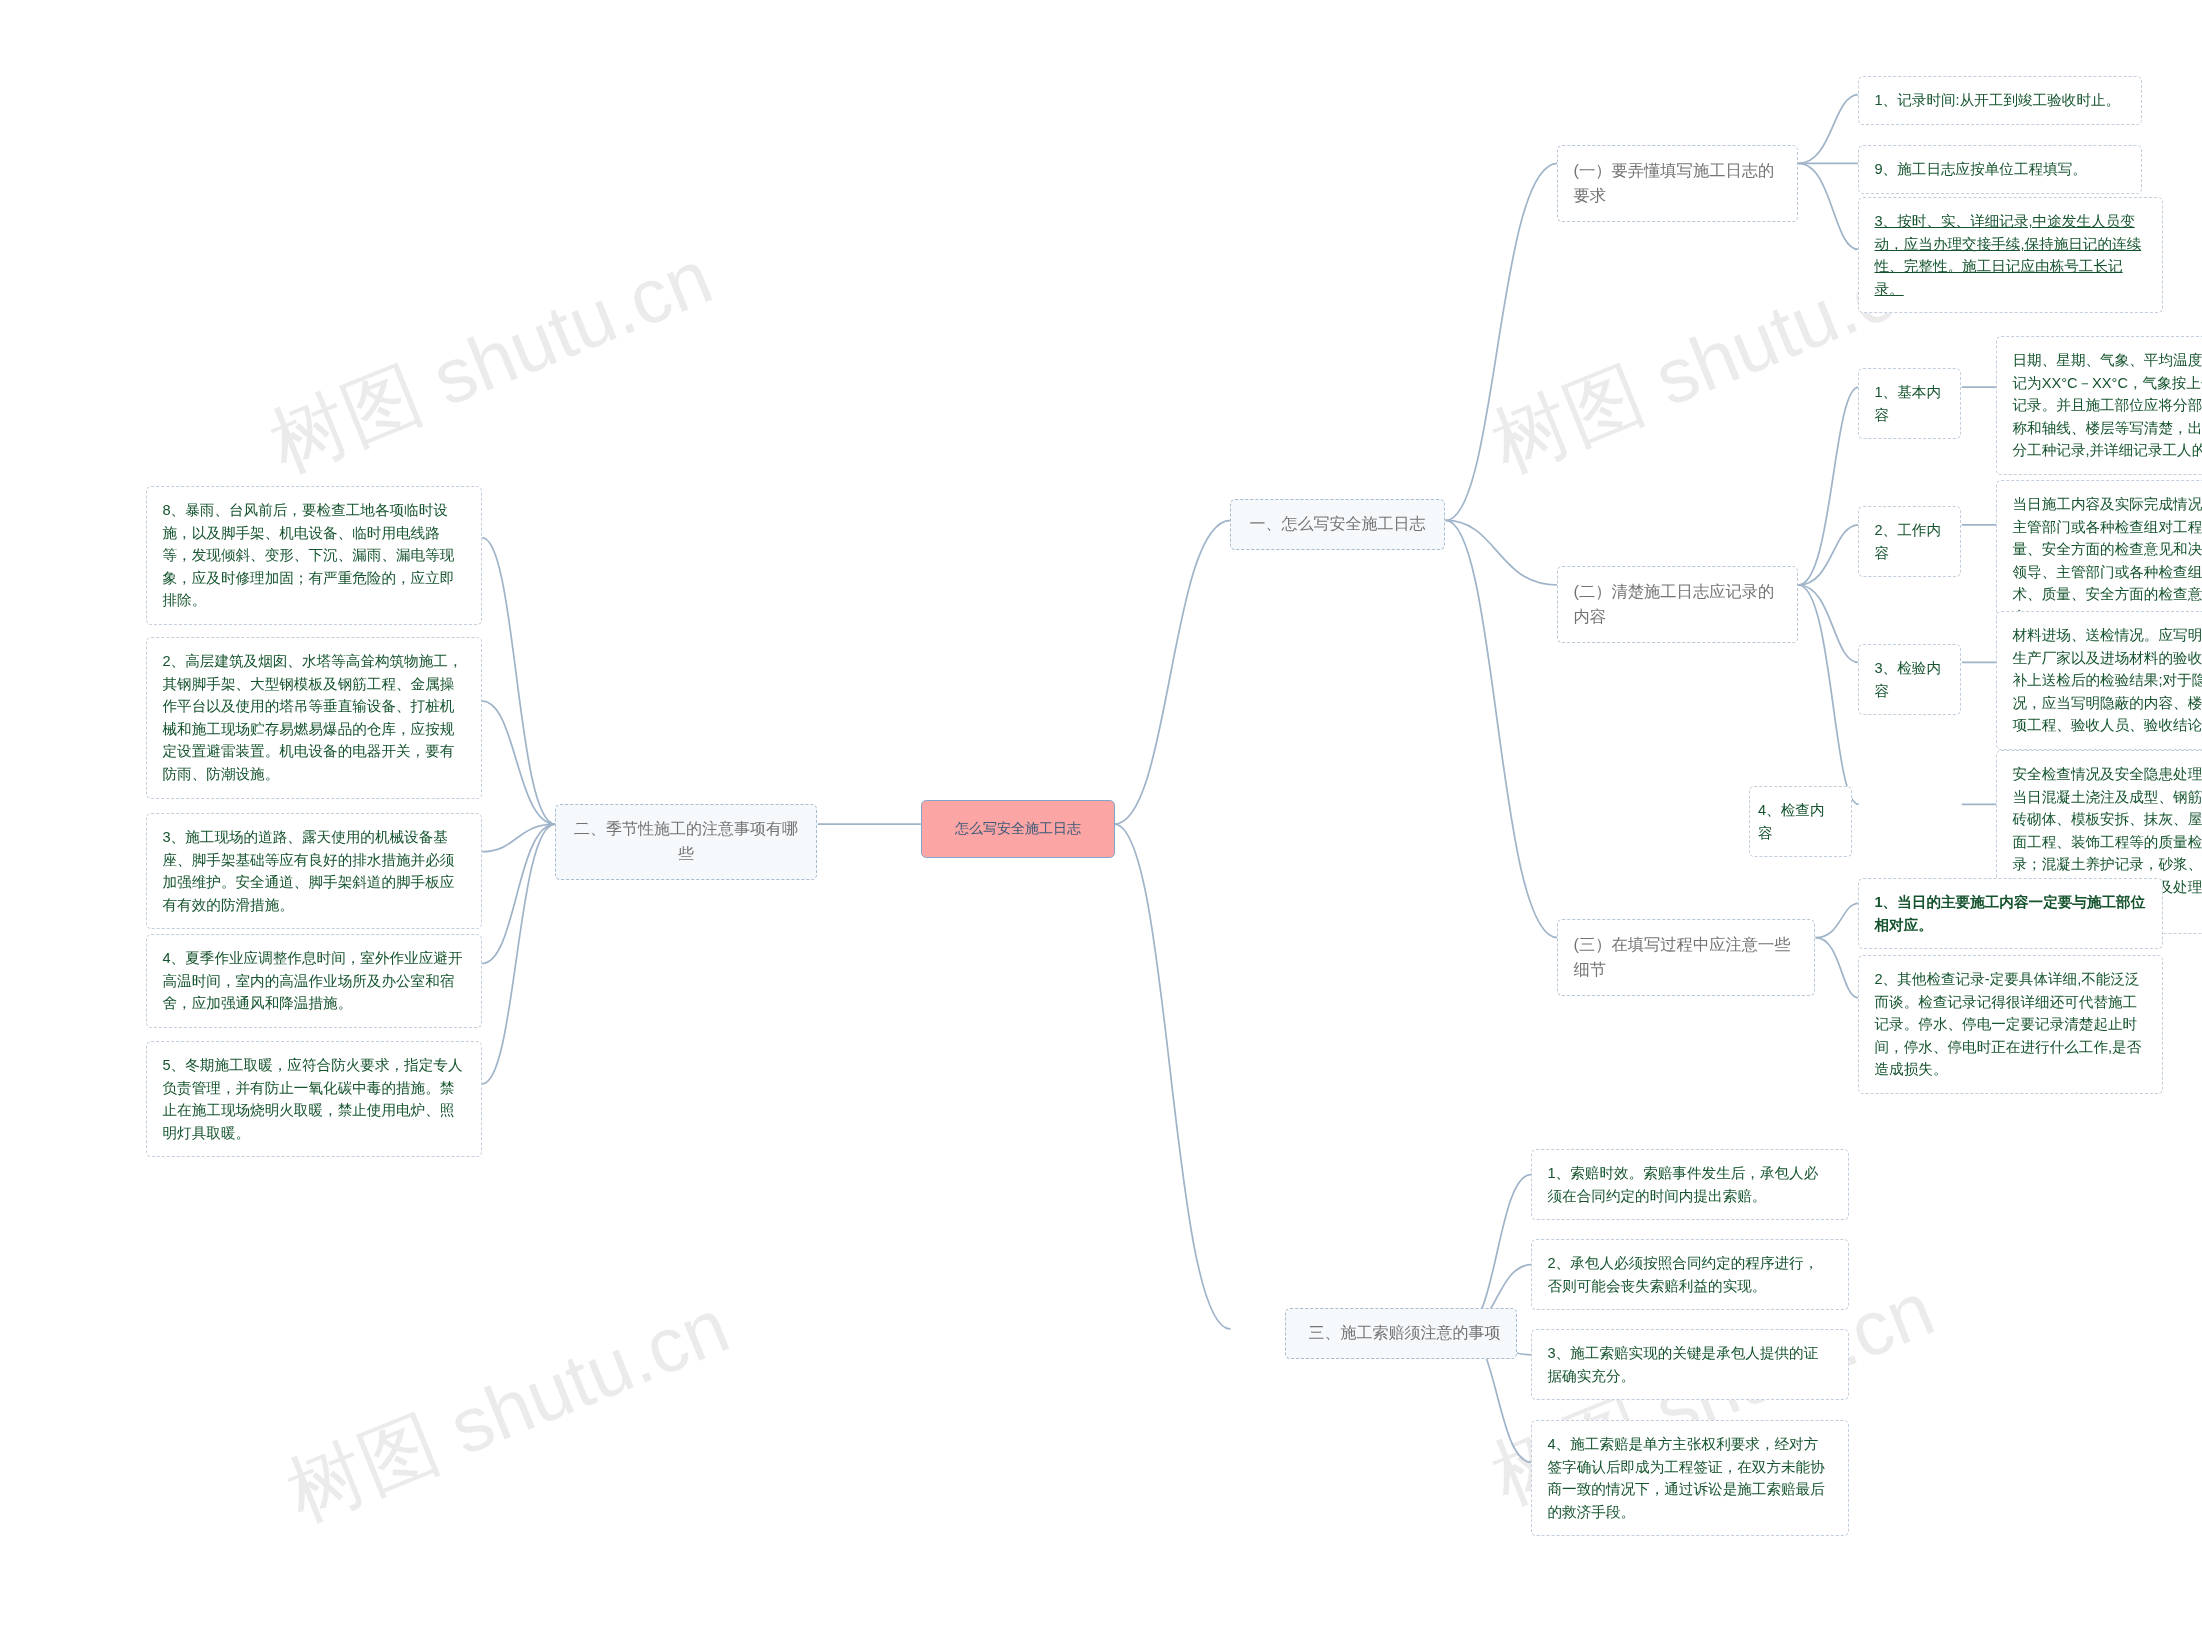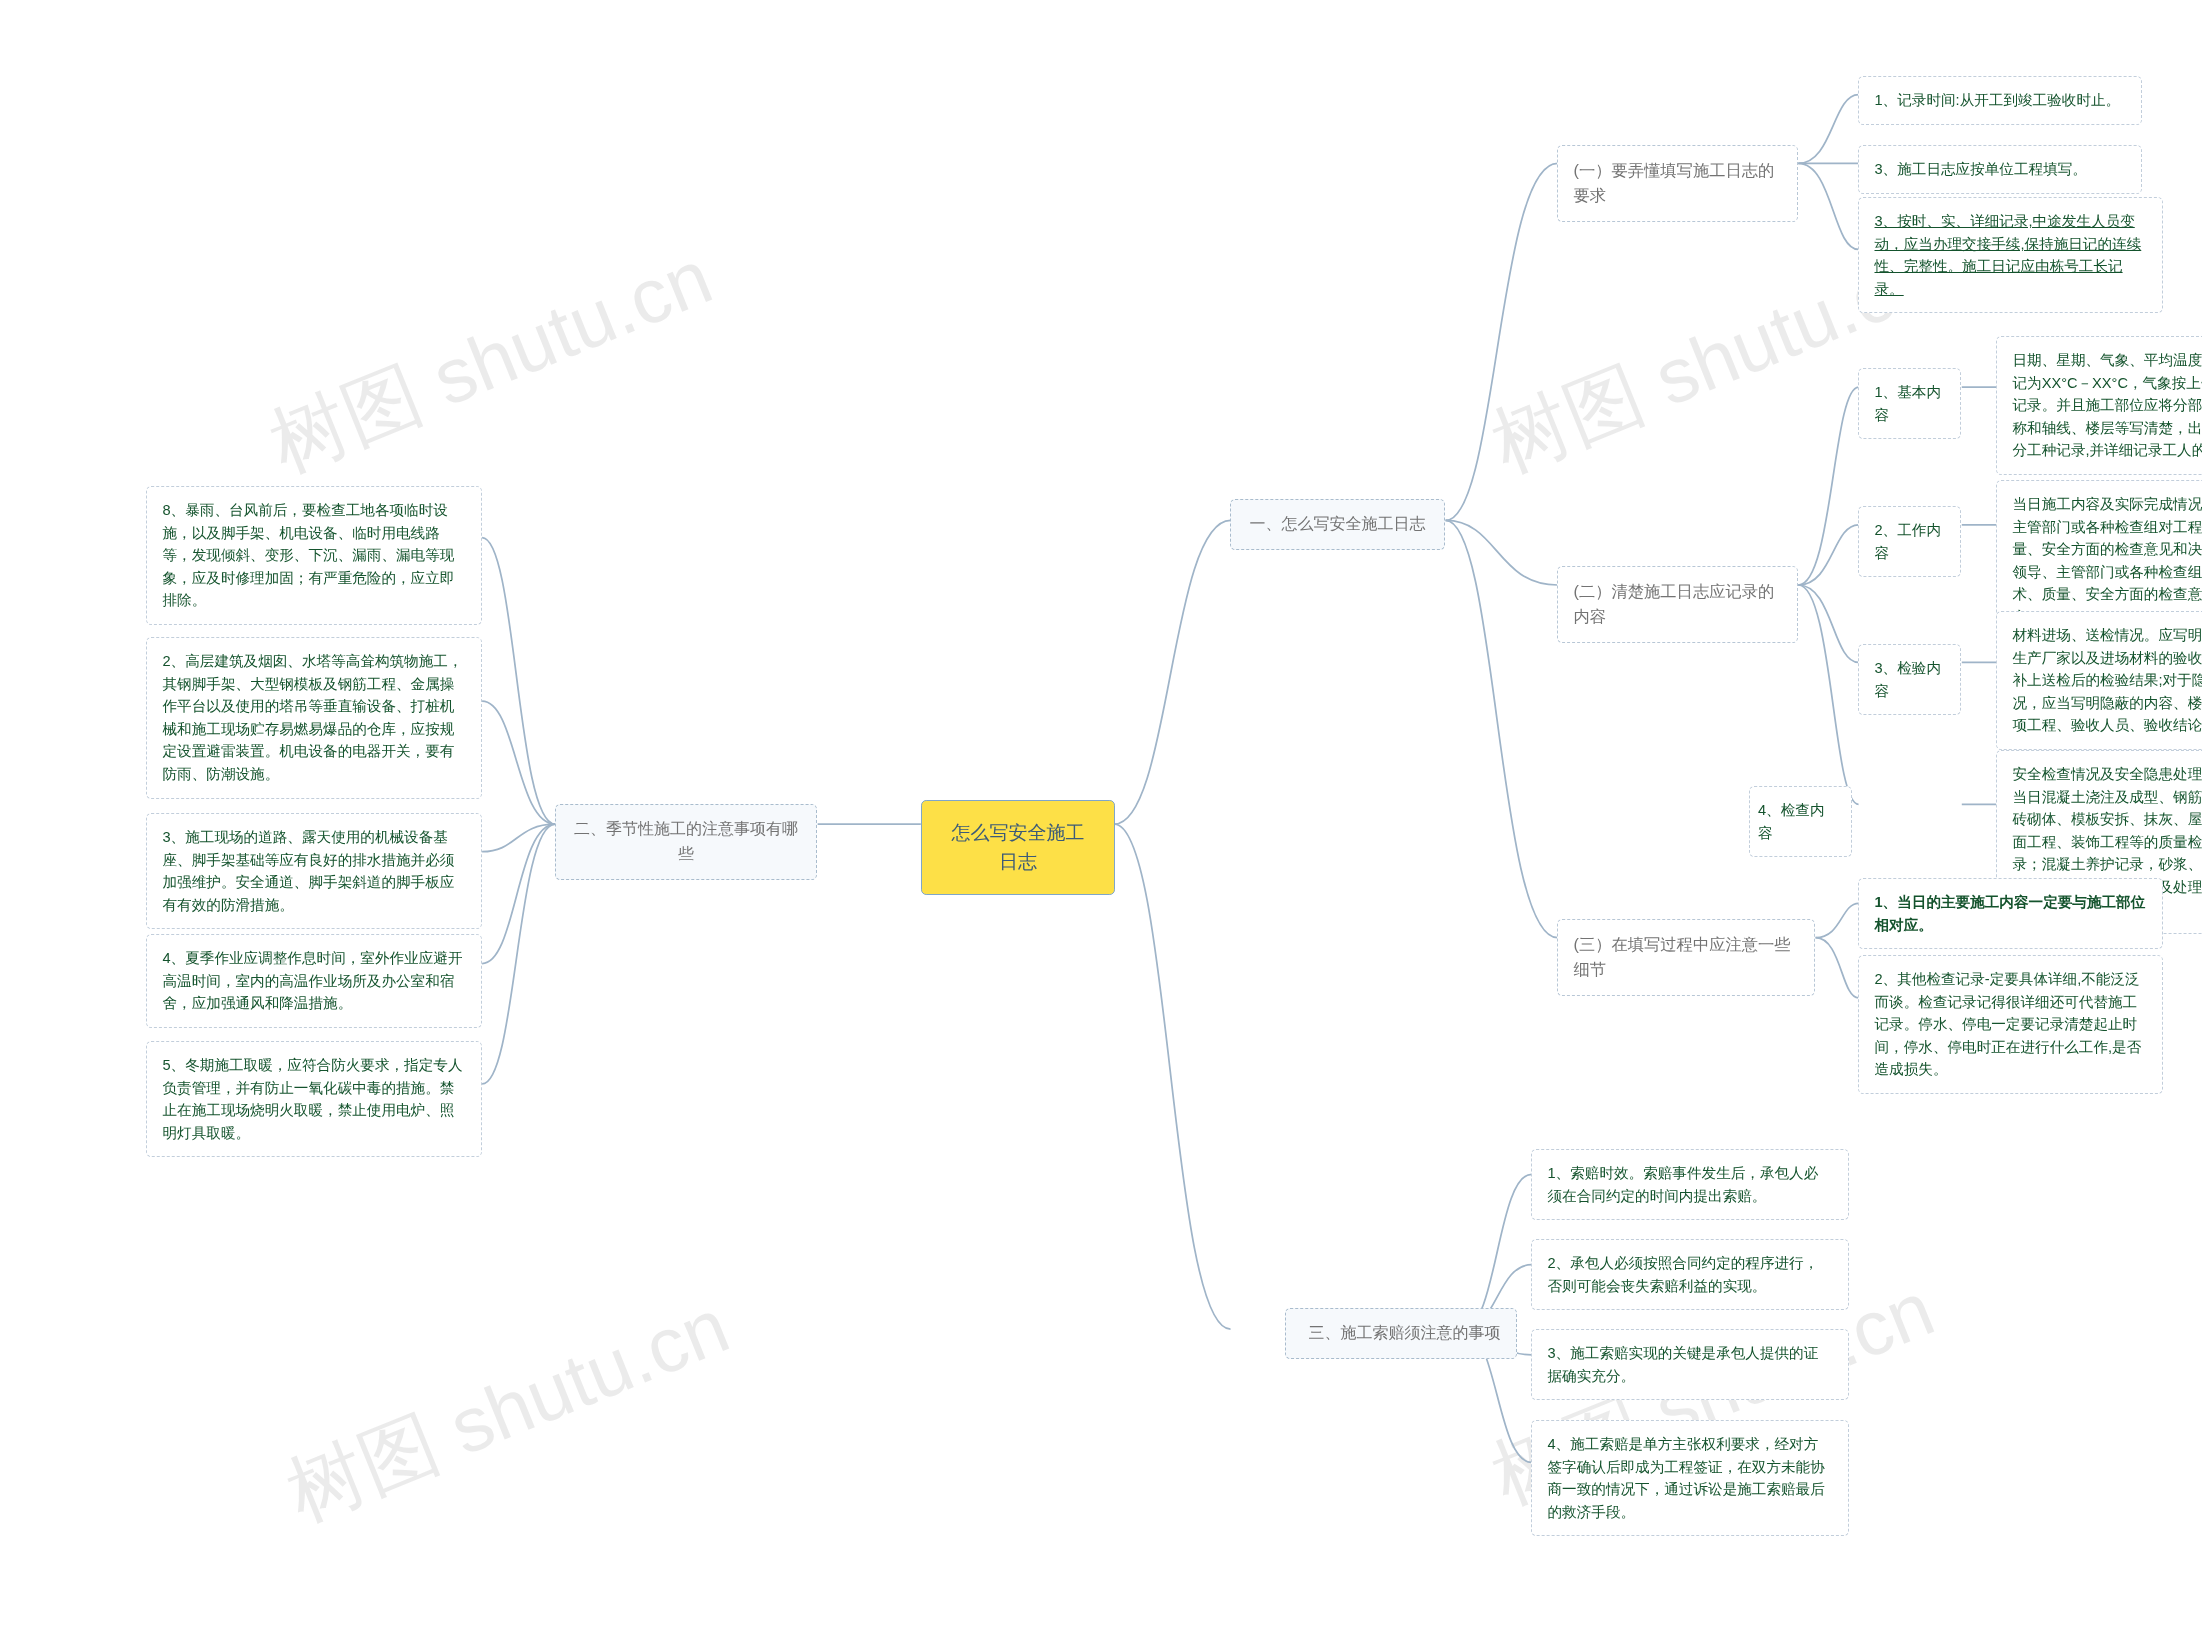--- a/index.html
+++ b/index.html
@@ -36,23 +36,23 @@
     border: 1.7px dashed #b8c7d6;
     border-radius: 5.2px;
     padding: 12px 15.5px;
     background: #ffffff;
     color: #737373;
     line-height: 1.55;
     font-size: 15.5px;
   }
   .node.root {
     border: 1.7px solid #7fa6c9;
-    background: #fde047;
+    background: #fca5a5;
     color: #3b5a78;
-    font-size: 19px;
+    font-size: 14px;
     text-align: center;
     padding: 17px 22.4px;
     border-radius: 5.2px;
   }
   .node.branch {
     background: #f6f9fc;
     border: 1.7px dashed #a9bccd;
     font-size: 16px;
   }
   .node.sub {
@@ -119,21 +119,21 @@
     <path d="M 645 958 C 600 958, 600 1260, 560 1260"></path>
   </g>
 </svg>
 
 <div class="node root" style="left:921px; top:800px; width:194px;">怎么写安全施工日志</div>
 
 <div class="node branch" style="left:1230px; top:499px; width:215px; text-align:center;">一、怎么写安全施工日志</div>
 
 <div class="node sub" style="left:1557px; top:145px; width:241px;">(一）要弄懂填写施工日志的要求</div>
 <div class="node leaf" style="left:1858px; top:76px; width:284px;">1、记录时间:从开工到竣工验收时止。</div>
-<div class="node leaf" style="left:1858px; top:145px; width:284px;">3、施工日志应按单位工程填写。</div>
+<div class="node leaf" style="left:1858px; top:145px; width:284px;">9、施工日志应按单位工程填写。</div>
 <div class="node leaf" style="left:1858px; top:197px; width:305px;text-decoration:underline;">3、按时、实、详细记录,中途发生人员变动，应当办理交接手续,保持施日记的连续性、完整性。施工日记应由栋号工长记录。</div>
 
 <div class="node sub" style="left:1557px; top:566px; width:241px;">(二）清楚施工日志应记录的内容</div>
 
 <div class="node leaf" style="left:1858px; top:368px; width:103px;">1、基本内容</div>
 <div class="node leaf" style="left:1996px; top:336px; width:318px;">日期、星期、气象、平均温度。平均温度可记为XX°C－XX°C，气象按上午和下午分别记录。并且施工部位应将分部、分项工程名称和轴线、楼层等写清楚，出勤人数一定要分工种记录,并详细记录工人的总人数。</div>
 
 <div class="node leaf" style="left:1858px; top:506px; width:103px;">2、工作内容</div>
 <div class="node leaf" style="left:1996px; top:480px; width:318px;">当日施工内容及实际完成情况，有关领导、主管部门或各种检查组对工程施工技术、质量、安全方面的检查意见和决定，以及有关领导、主管部门或各种检查组对工程施工技术、质量、安全方面的检查意见和决定等内容。</div>
 

